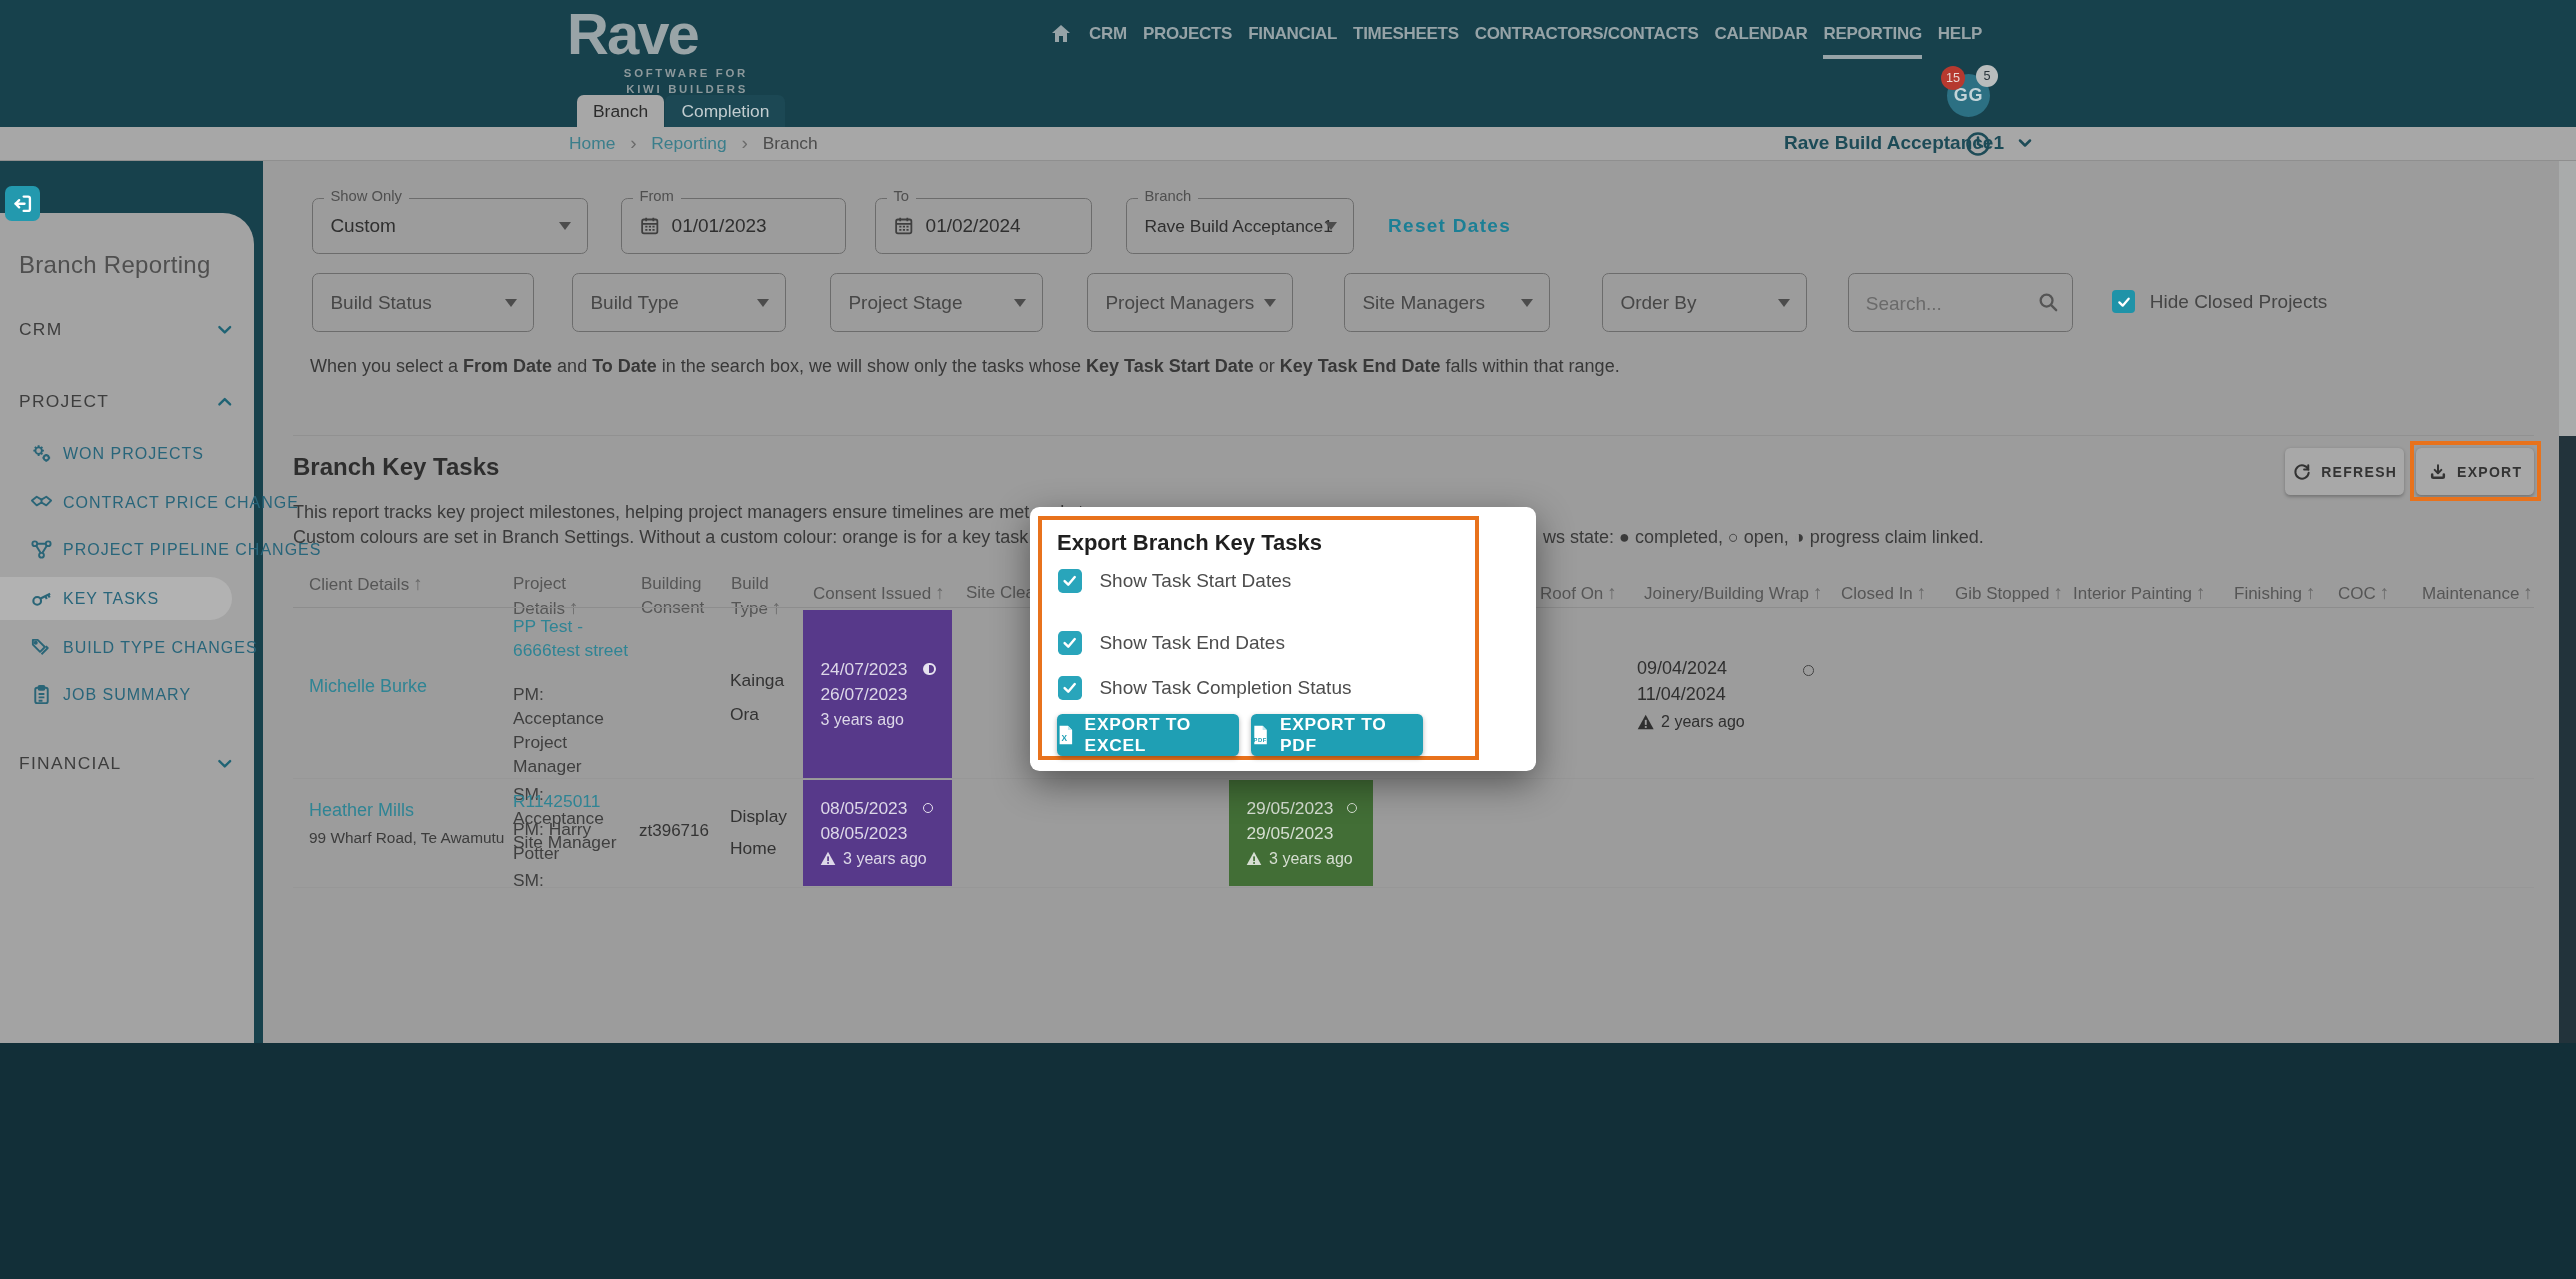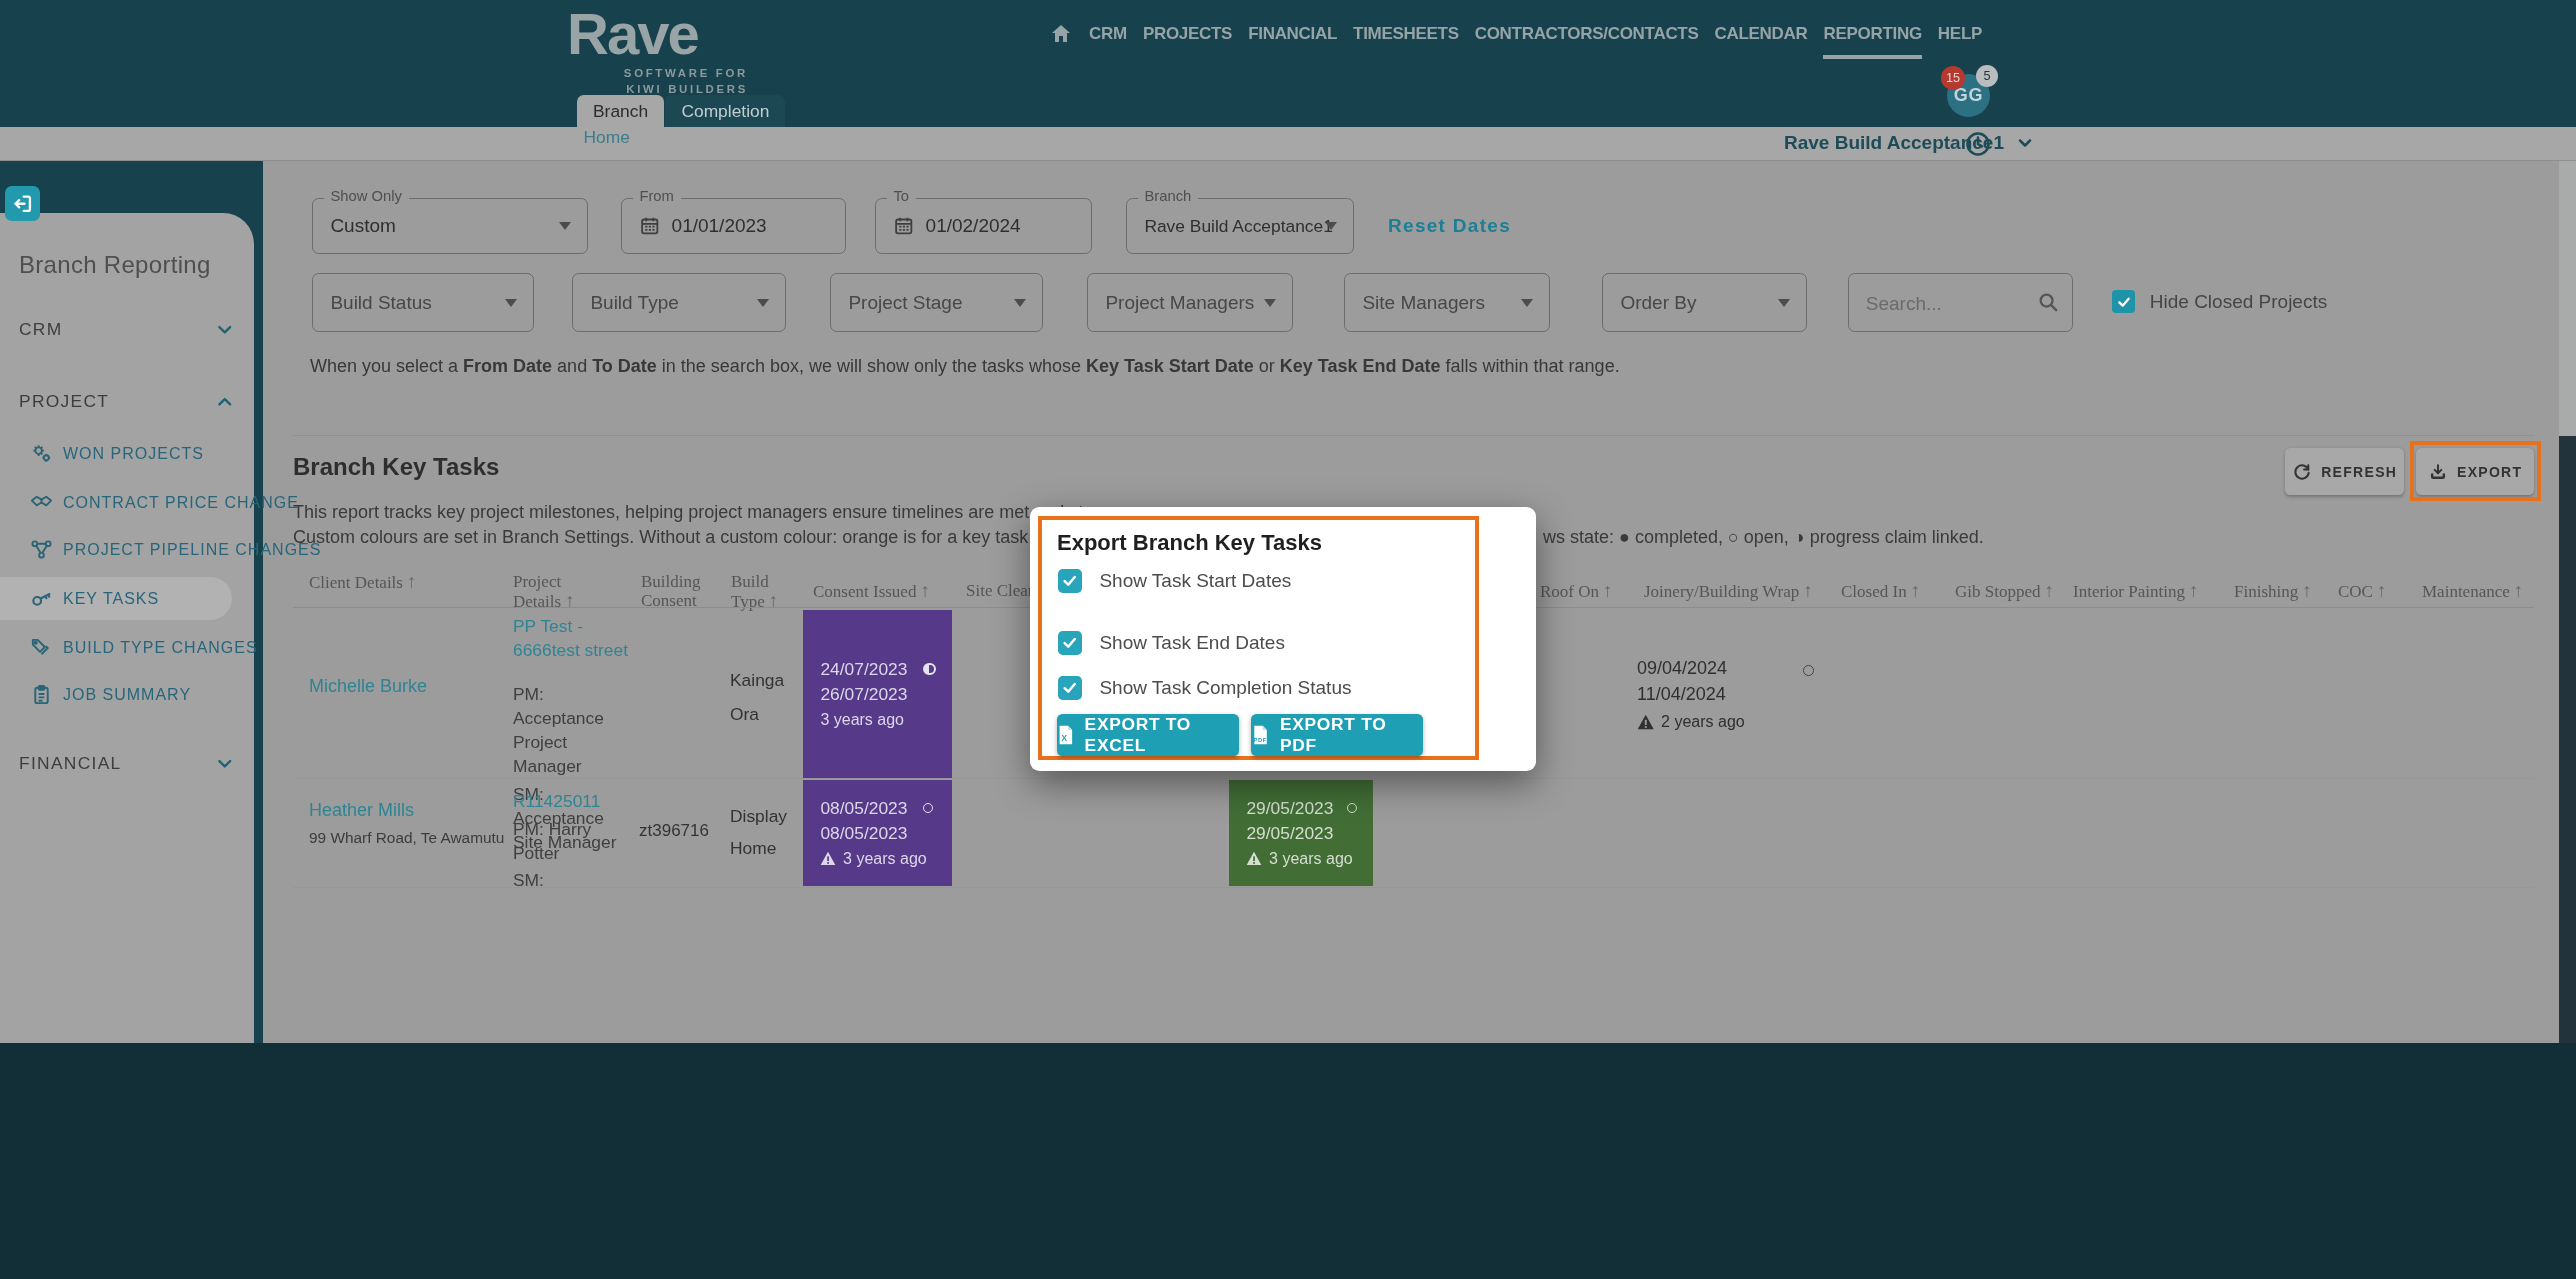--- a/index.html
+++ b/index.html
@@ -20,21 +20,21 @@
   .badge-gray{left:39px;top:2.7px;width:22px;height:22px;background:#b9bdbd;color:#28333a;font-size:12.7px;}
   .avatar{position:absolute;left:10px;top:12px;width:43px;height:43px;border-radius:50%;background:#2c7083;color:#c3d4d9;
           font-size:18px;font-weight:bold;display:flex;align-items:center;justify-content:center;letter-spacing:0.7px;z-index:2;}
   .tabs{position:absolute;left:577px;bottom:0;display:flex;align-items:flex-end;}
   .tab{height:32px;padding:0 16px;font-size:17.4px;display:flex;align-items:center;cursor:pointer;border-radius:6.7px 6.7px 0 0;}
   .tab.active{background:#a7a7a7;color:#2b2b2b;}
   .tab.inactive{background:#1c4854;color:#c2cdd0;margin-left:1.3px;}
 
   
   .crumbbar{position:absolute;left:0;top:127px;width:2576px;height:34px;background:#a7a7a7;border-bottom:1.3px solid #8f8f8f;box-sizing:border-box;}
-  .crumbs{position:absolute;left:569px;top:0;height:32px;display:flex;align-items:center;gap:14.8px;font-size:17.4px;flex-direction:column;}
+  .crumbs{position:absolute;left:569px;top:0;height:32px;display:flex;align-items:center;gap:14.8px;font-size:17.4px;}
   .crumb-link{color:#3b7e8b;cursor:pointer;}
   .crumb-sep{color:#6b6b6b;font-size:19px;}
   .crumb-current{color:#4c4c4c;}
   .selector{position:absolute;left:1784px;top:0;height:32px;display:flex;align-items:center;gap:10.7px;color:#1d4b57;font-weight:bold;font-size:19px;cursor:pointer;}
   .clockbtn{position:absolute;left:1962px;top:1.3px;width:31px;height:31px;display:flex;align-items:center;justify-content:center;cursor:pointer;}
 
   
   .exit-btn{position:absolute;left:5.4px;top:186px;width:35px;height:35px;background:#2399ae;border-radius:6.7px;
             display:flex;align-items:center;justify-content:center;cursor:pointer;z-index:5;}
   .side-panel{position:absolute;left:0;top:213px;width:254px;height:1066px;background:#a3a3a3;border-top-right-radius:31px;z-index:4;}
@@ -65,21 +65,21 @@
   .sec-divider{position:absolute;left:293px;top:435px;width:2241px;height:1.3px;background:#919191;}
   .report-title{position:absolute;left:293px;top:453px;font-size:24px;font-weight:bold;color:#2e2e2e;}
   .gbtn{position:absolute;top:448px;height:47px;background:#a8a8a8;border-radius:5.4px;display:flex;align-items:center;justify-content:center;
         gap:9.4px;font-size:14px;font-weight:bold;letter-spacing:1.3px;color:#333;cursor:pointer;box-shadow:0 1.3px 3.4px rgba(0,0,0,.25);}
   .export-ring{position:absolute;left:2410px;top:441px;width:131px;height:60px;border:4px solid #e8721c;box-sizing:border-box;z-index:3;pointer-events:none;}
   .desc1{position:absolute;left:293px;top:502px;font-size:18px;color:#3a3a3a;white-space:nowrap;}
   .desc2l{position:absolute;left:293px;top:527px;font-size:18px;color:#3a3a3a;white-space:nowrap;}
   .desc2r{position:absolute;left:1543px;top:527px;font-size:18px;color:#3a3a3a;white-space:nowrap;}
 
   
-  .th{position:absolute;top:572px;font-size:17px;color:#565656;line-height:19px;cursor:pointer;font-family:Liberation Serif, serif;}
+  .th{position:absolute;top:572px;font-size:17px;color:#565656;line-height:24px;cursor:pointer;}
   .sort-arrow{color:#6a6a6a;font-size:19px;padding-left:4px;}
   .tline{position:absolute;left:293px;width:2241px;height:1.3px;background:#8d8d8d;}
   .cell-link{color:#2f8494;cursor:pointer;}
   .proj-block{position:absolute;width:117px;font-size:17.4px;line-height:24px;color:#3f3f3f;}
   .task-cell{position:absolute;width:149px;display:flex;flex-direction:column;justify-content:center;
              padding-left:17.4px;box-sizing:border-box;font-size:17.4px;line-height:25px;}
   .task-cell .trow{display:flex;align-items:center;}
   .state-dot{width:12.7px;height:12.7px;border:2px solid #e6e2ef;border-radius:50%;box-sizing:border-box;}
   .state-dot.progress{background:linear-gradient(90deg,#e6e2ef 0 50%,transparent 50%);}
   .agorow{display:flex;align-items:center;gap:6.7px;font-size:16px;}

